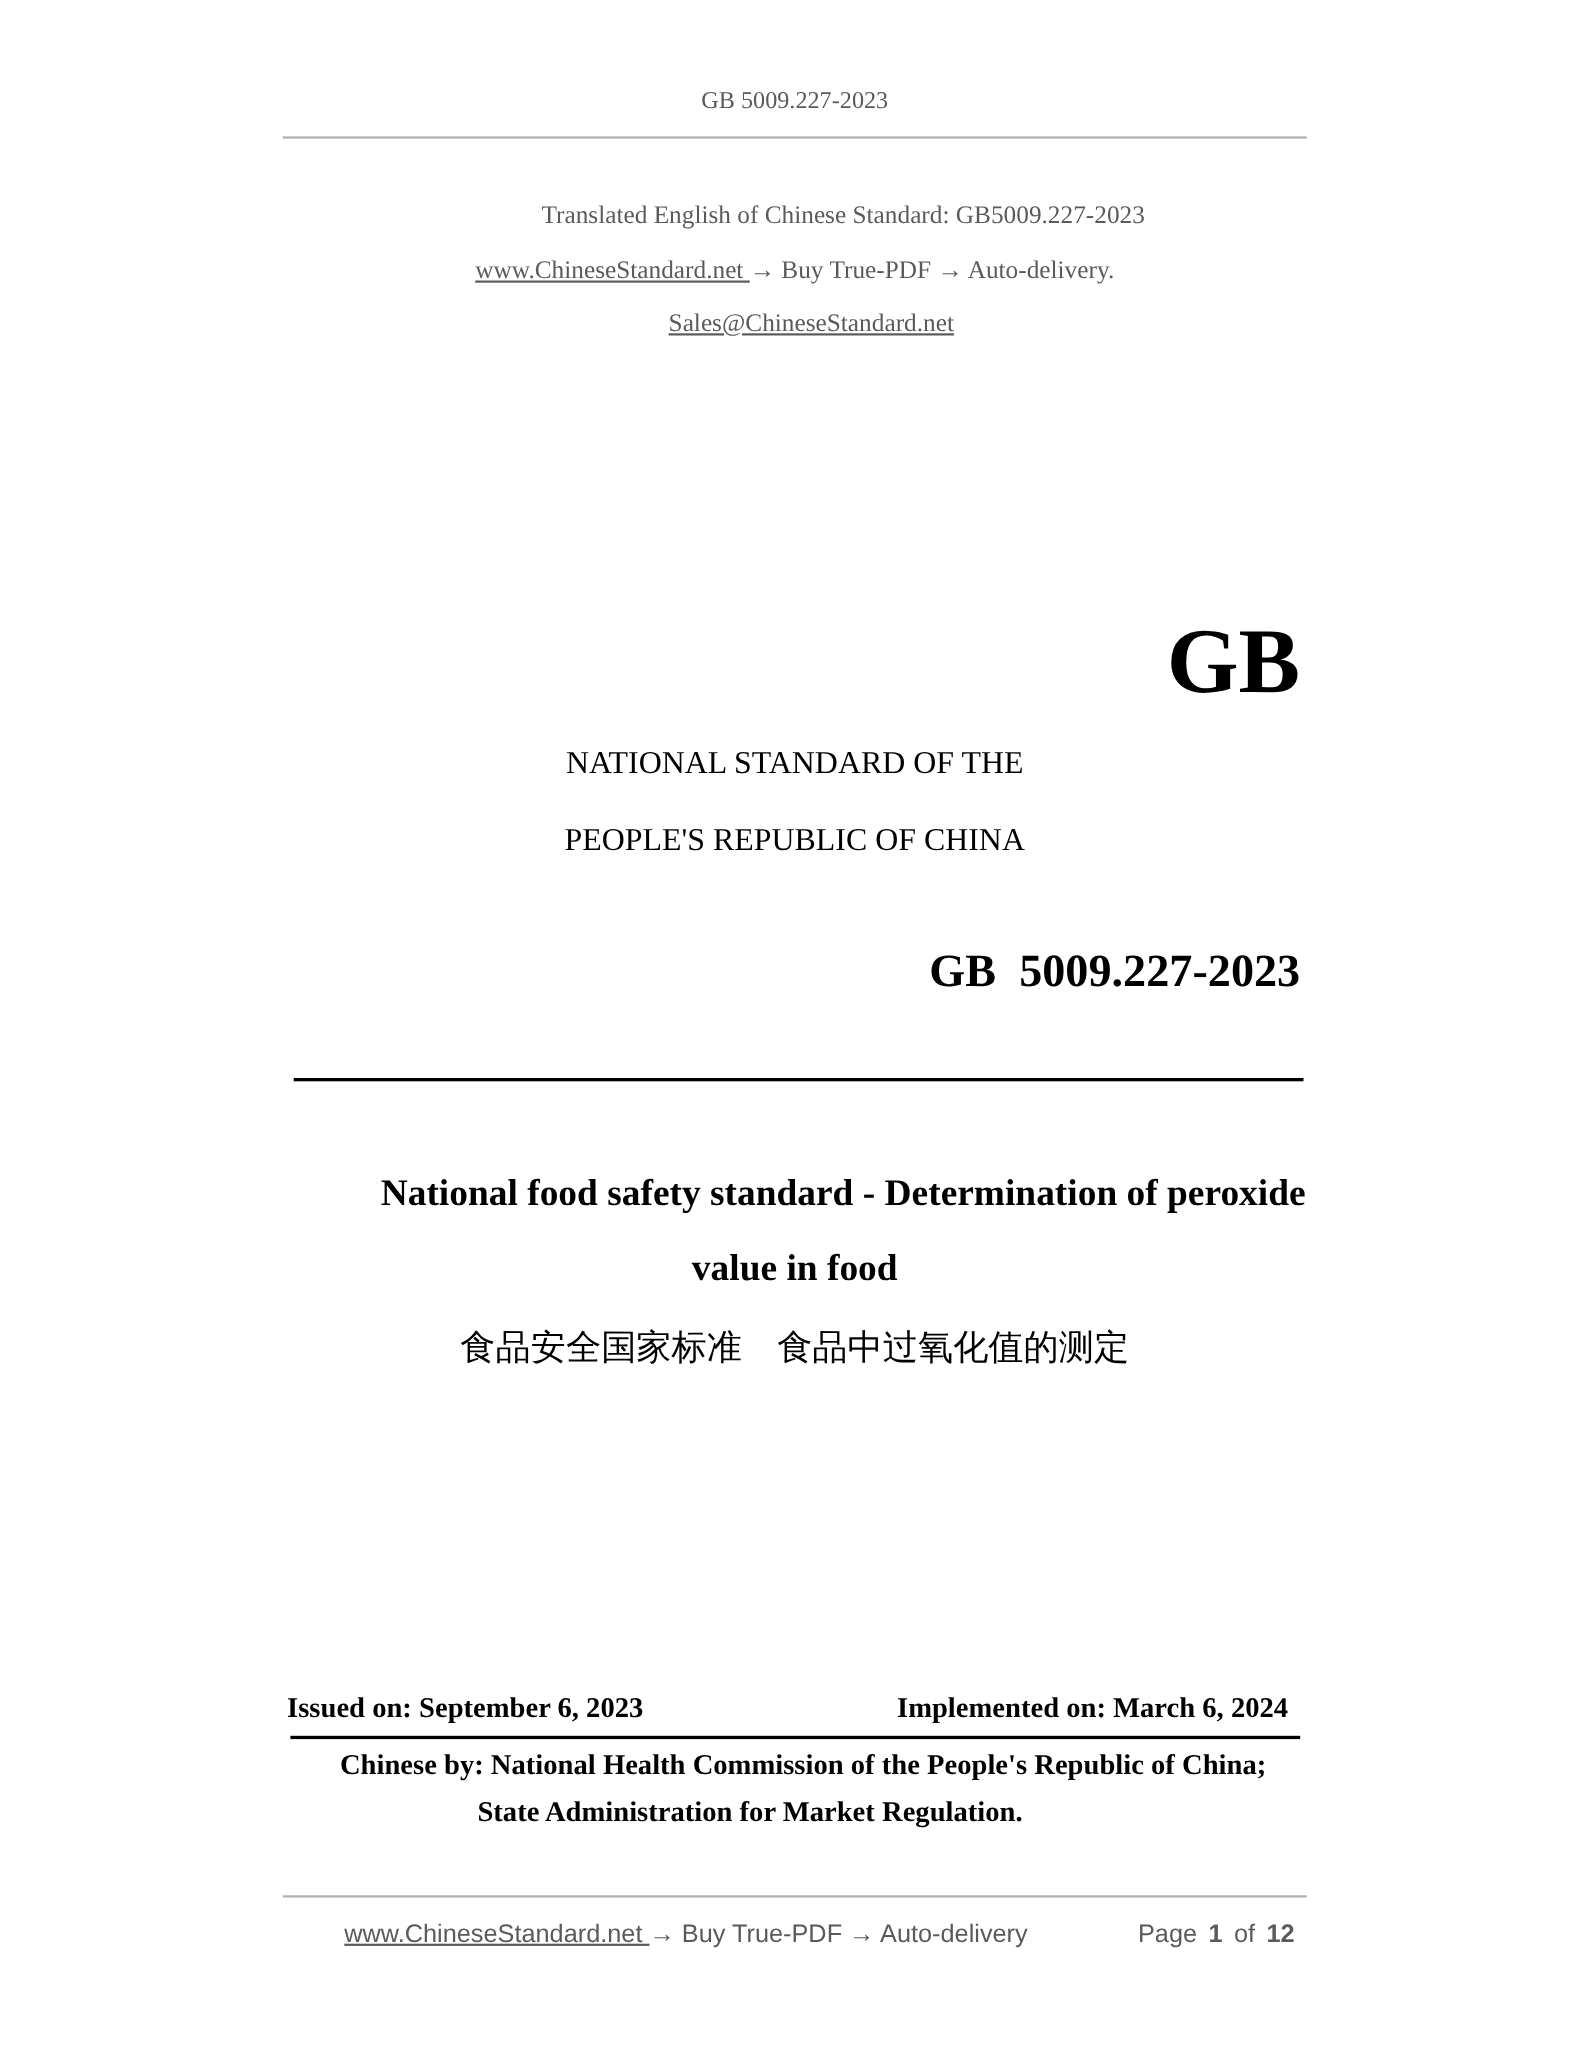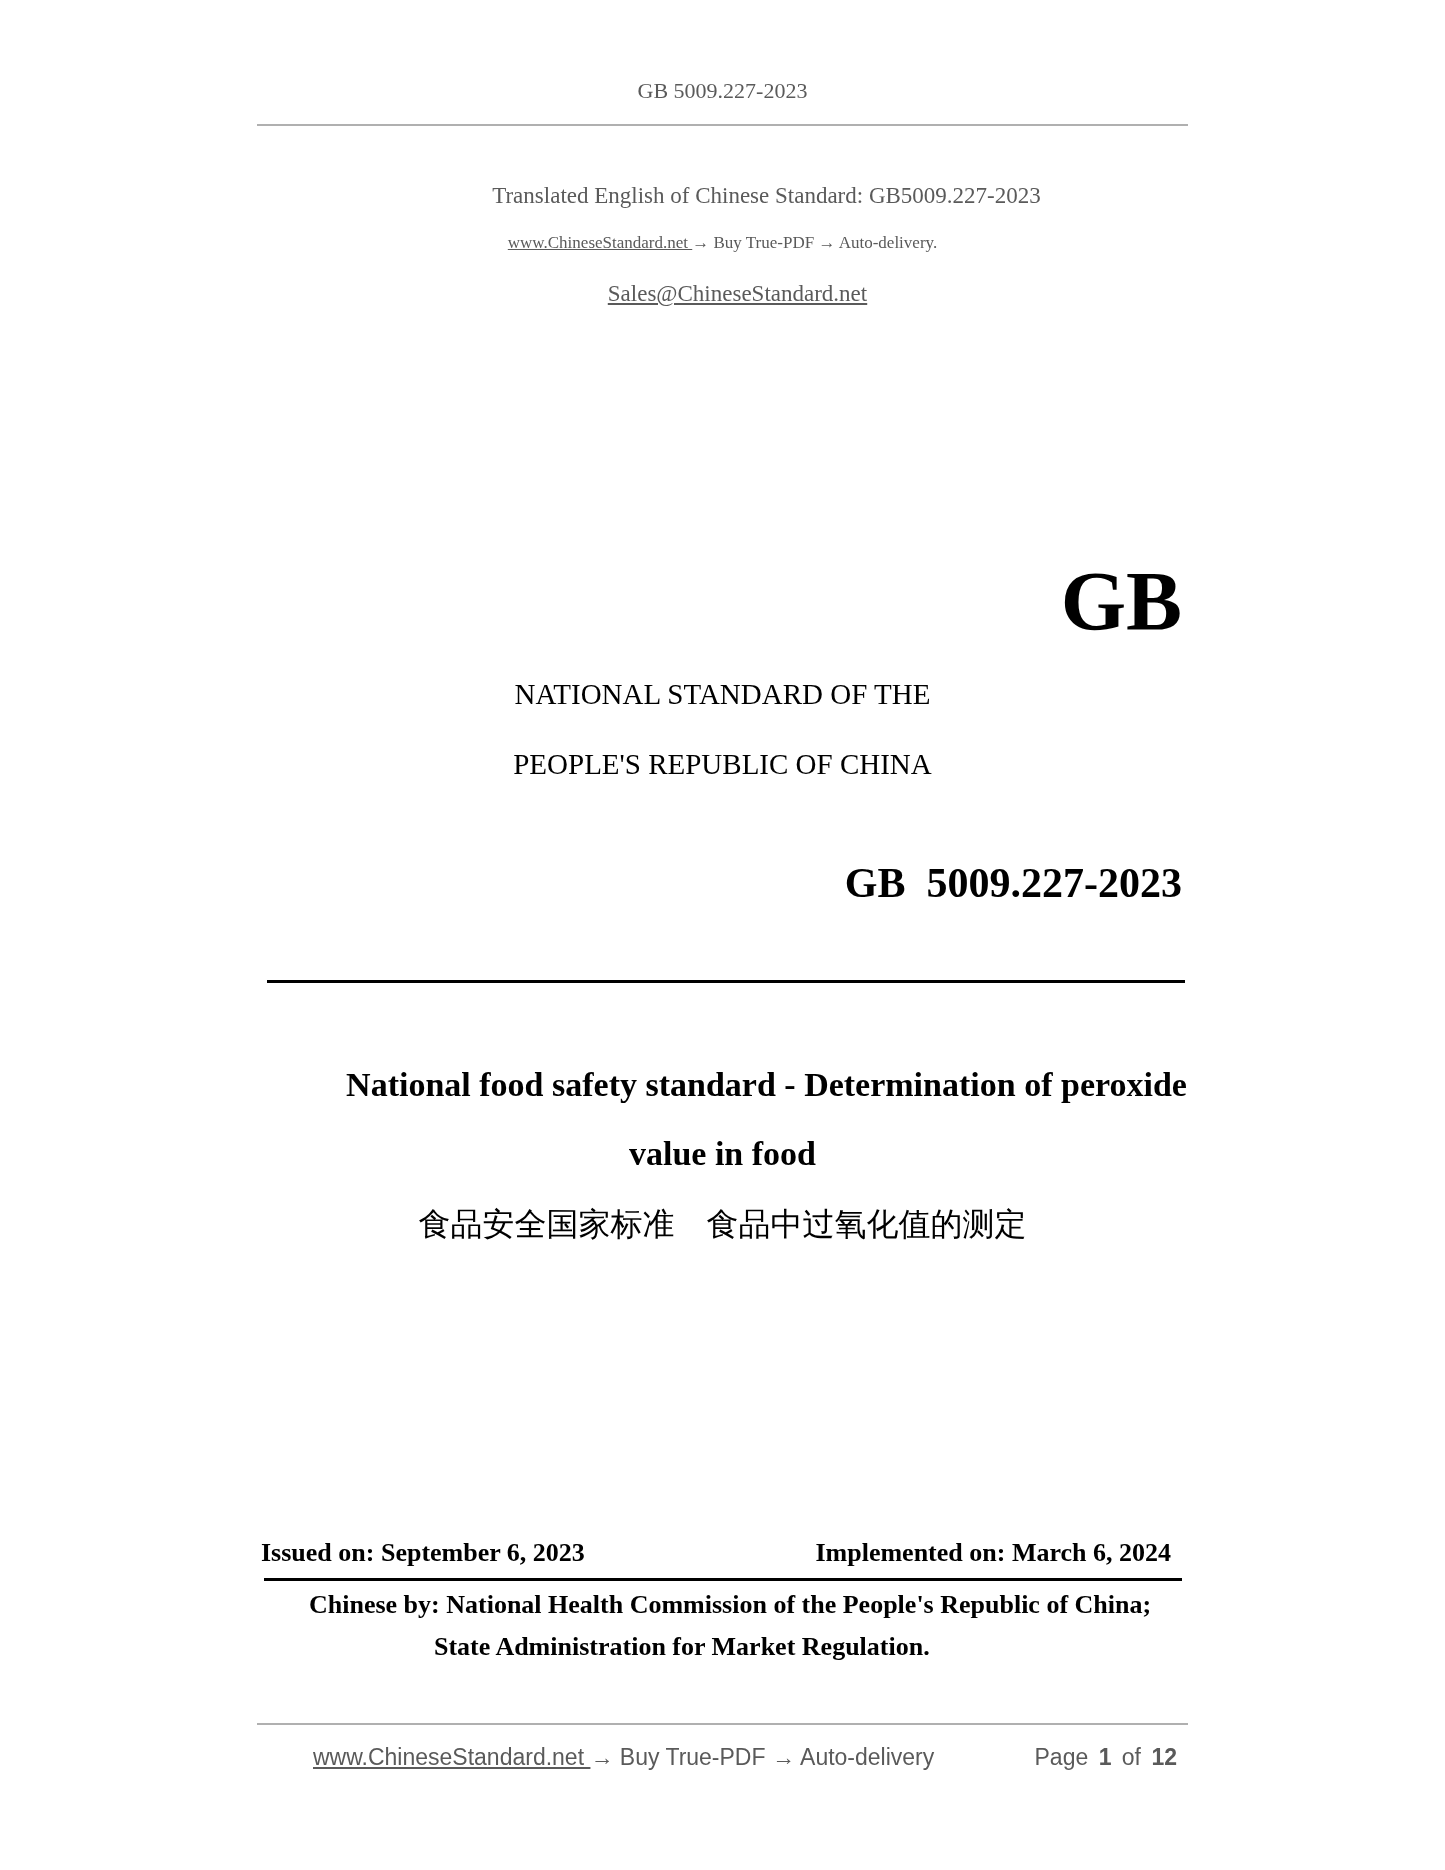--- a/index.html
+++ b/index.html
@@ -17,21 +17,21 @@
 <body>
 
 <div class="abs center gray" style="top:78px; font-size:22px;">
   <span>GB 5009.227-2023</span>
 </div>
 <div class="hrule" style="left:257px; width:931px; top:124px;"></div>
 
 <div class="abs center gray" style="top:183px; font-size:23px;padding-left:44px;">
   <span>Translated English of Chinese Standard: GB5009.227-2023</span>
 </div>
-<div class="abs center gray" style="top:233px; font-size:17px;font-family:Liberation Serif, serif;">
+<div class="abs center gray" style="top:233px; font-size:23px;font-family:Liberation Serif, serif;">
   <a>www.ChineseStandard.net </a><span>→</span><span> Buy True-PDF </span><span>→</span><span> Auto-delivery.</span>
 </div>
 <div class="abs center gray" style="top:281px; font-size:23px;margin-left:15px;">
   <a>Sales@ChineseStandard.net</a>
 </div>
 
 <div class="abs serif-bold" style="right:263px; top:560px; font-size:84px; line-height:1;">GB</div>
 
 <div class="abs center" style="top:678px; font-size:29px;">NATIONAL STANDARD OF THE</div>
 <div class="abs center" style="top:748px; font-size:29px;">PEOPLE'S REPUBLIC OF CHINA</div>

